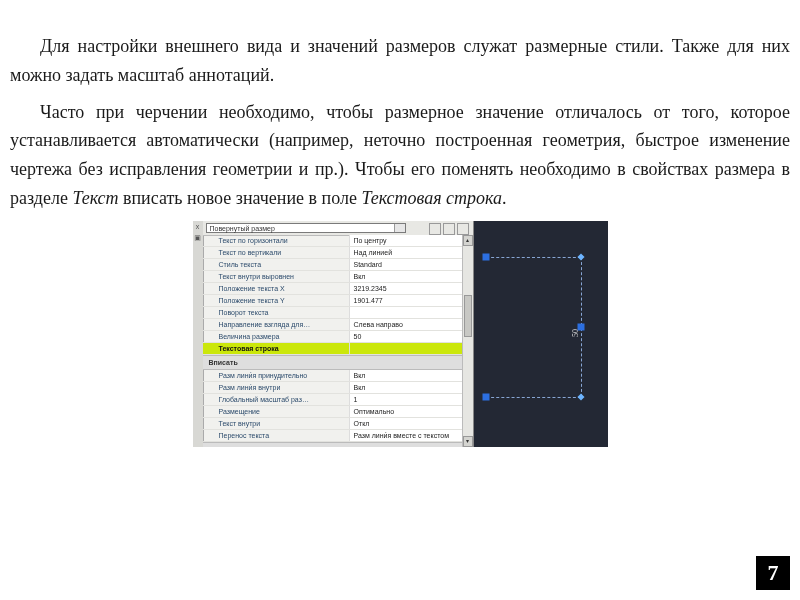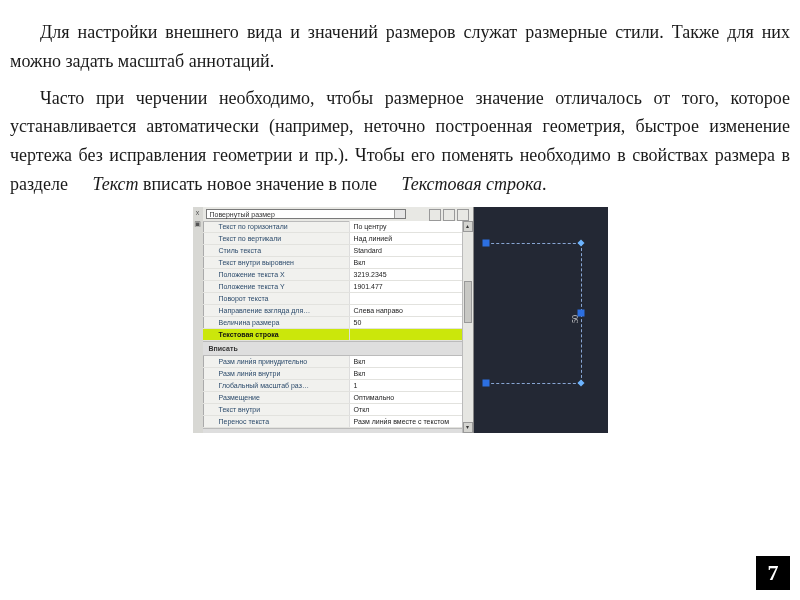--- a/index.html
+++ b/index.html
@@ -8,28 +8,28 @@
     height: 600px;
     font-family: Georgia, 'Times New Roman', serif;
     font-size: 18px;
     line-height: 1.6;
     color: #1a1a1a;
     background: #fff;
     position: relative;
     box-sizing: border-box;
   }
   .page {
-    padding: 18px 10px 0 10px;
+    padding: 32px 10px 0 10px;
   }
   p {
     margin: 0 0 8px 0;
     text-align: justify;
     text-indent: 30px;
   }
-  .italic { font-style: italic; margin-left: 20px; }
+  .italic { font-style: italic; }
   .figure {
     display: block;
     margin: 8px auto 0 auto;
     width: 415px;
     height: 226px;
     background: #5a5a5a;
     position: relative;
     overflow: hidden;
   }
   .canvas-dark {

